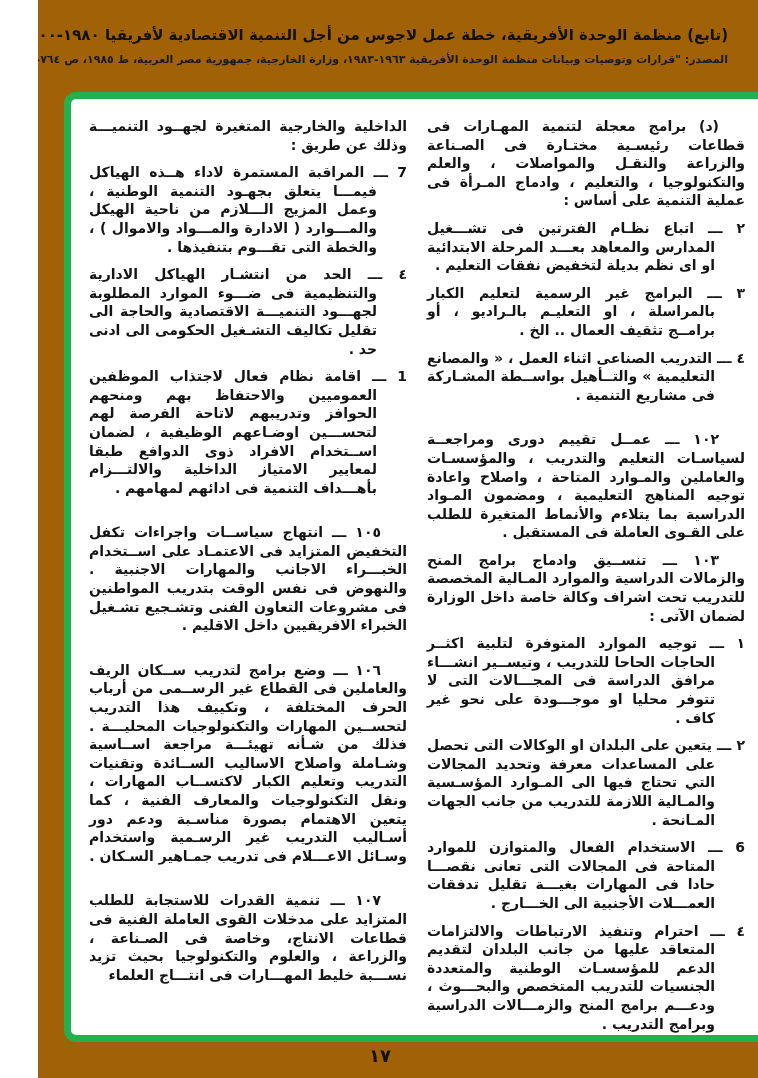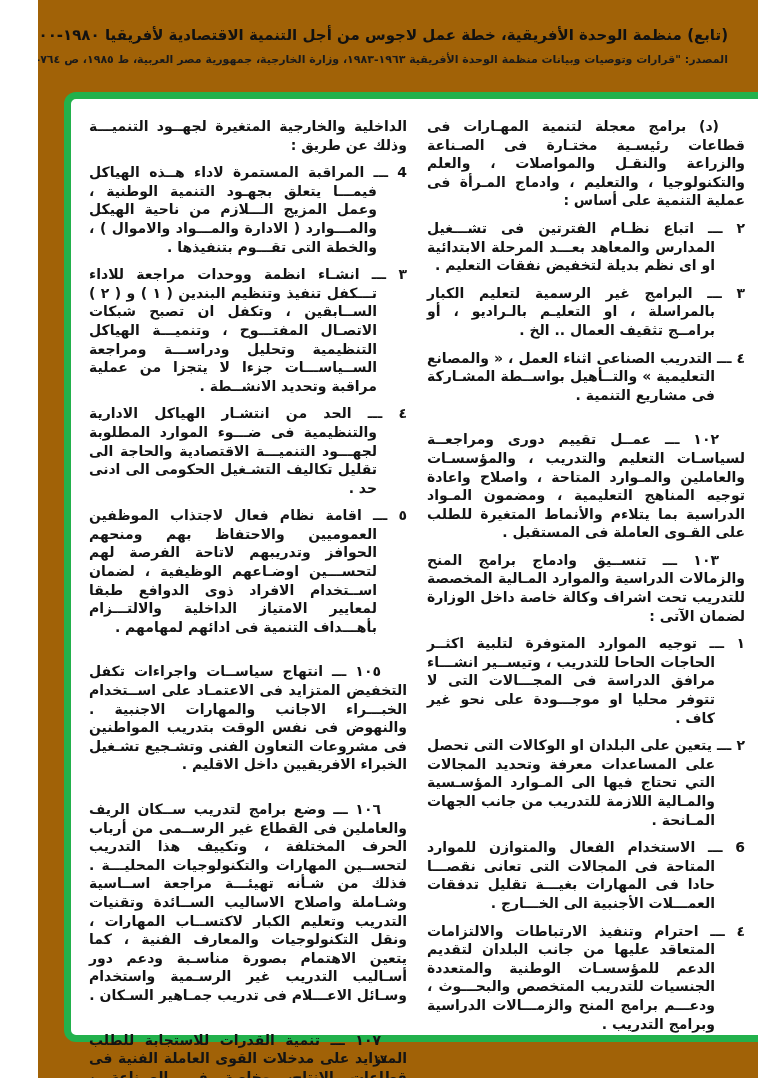--- a/index.html
+++ b/index.html
@@ -67,21 +67,21 @@
     padding-right: 30px;
     text-indent: -30px;
   }
   .gap-before { margin-top: 26px; }
   .page-number {
     position: absolute;
     bottom: 12px;
     left: 0;
     right: 36px;
     text-align: center;
-    font-size: 12px;
+    font-size: 18px;
     font-weight: bold;
     color: #111;
   }
 </style>
 </head>
 <body>
 
 <div class="page">
 
   <div class="header">
@@ -100,24 +100,23 @@
         <p class="para-indent gap-before">١٠٢ ـــ عمــل تقييم دورى ومراجعــة لسياسـات التعليم والتدريب ، والمؤسسـات والعاملين والمـوارد المتاحة ، واصلاح واعادة توجيه المناهج التعليمية ، ومضمون المـواد الدراسية بما يتلاءم والأنماط المتغيرة للطلب على القـوى العاملة فى المستقبل .</p>
         <p class="para-indent">١٠٣ ـــ تنســيق وادماج برامج المنح والزمالات الدراسية والموارد المـالية المخصصة للتدريب تحت اشراف وكالة خاصة داخل الوزارة لضمان الآتى :</p>
         <p class="list-item">١ ـــ توجيه الموارد المتوفرة لتلبية اكثــر الحاجات الحاحا للتدريب ، وتيســير انشـــاء مرافق الدراسة فى المجـــالات التى لا تتوفر محليا او موجـــودة على نحو غير كاف .</p>
         <p class="list-item">٢ ـــ يتعين على البلدان او الوكالات التى تحصل على المساعدات معرفة وتحديد المجالات التي تحتاج فيها الى المـوارد المؤسـسية والمـالية اللازمة للتدريب من جانب الجهات المـانحة .</p>
         <p class="list-item">6 ـــ الاستخدام الفعال والمتوازن للموارد المتاحة فى المجالات التى تعانى نقصـــا حادا فى المهارات بغيـــة تقليل تدفقات العمـــلات الأجنبية الى الخـــارج .</p>
         <p class="list-item">٤ ـــ احترام وتنفيذ الارتباطات والالتزامات المتعاقد عليها من جانب البلدان لتقديم الدعم للمؤسسـات الوطنية والمتعددة الجنسيات للتدريب المتخصص والبحـــوث ، ودعـــم برامج المنح والزمـــالات الدراسية وبرامج التدريب .</p>
       </div>
 
       <div class="col">
         <p>الداخلية والخارجية المتغيرة لجهــود التنميـــة وذلك عن طريق :</p>
-        <p class="list-item">4 ـــ المراقبة المستمرة لاداء هــذه الهياكل فيمـــا يتعلق بجهـود التنمية الوطنية ، وعمل المزيج الـــلازم من ناحية الهيكل والمـــوارد ( الادارة والمـــواد والاموال ) ، والخطة التى تقـــوم بتنفيذها .</p>
-        <p class="list-item">٣ ـــ انشـاء انظمة ووحدات مراجعة للاداء تـــكفل تنفيذ وتنظيم البندين ( ١ ) و ( ٢ ) الســابقين ، وتكفل ان تصبح شبكات الاتصـال المفتـــوح ، وتنميـــة الهياكل التنظيمية وتحليل ودراســـة ومراجعة الســياســـات جزءا لا يتجزا من عملية مراقبة وتحديد الانشــطة .</p>
+        <p class="list-item">7 ـــ المراقبة المستمرة لاداء هــذه الهياكل فيمـــا يتعلق بجهـود التنمية الوطنية ، وعمل المزيج الـــلازم من ناحية الهيكل والمـــوارد ( الادارة والمـــواد والاموال ) ، والخطة التى تقـــوم بتنفيذها .</p>
         <p class="list-item">٤ ـــ الحد من انتشـار الهياكل الادارية والتنظيمية فى ضـــوء الموارد المطلوبة لجهـــود التنميـــة الاقتصادية والحاجة الى تقليل تكاليف التشـغيل الحكومى الى ادنى حد .</p>
-        <p class="list-item">٥ ـــ اقامة نظام فعال لاجتذاب الموظفين العموميين والاحتفاظ بهم ومنحهم الحوافز وتدريبهم لاتاحة الفرصة لهم لتحســـين اوضـاعهم الوظيفية ، لضمان اســتخدام الافراد ذوى الدوافع طبقا لمعايير الامتياز الداخلية والالتـــزام بأهـــداف التنمية فى ادائهم لمهامهم .</p>
+        <p class="list-item">1 ـــ اقامة نظام فعال لاجتذاب الموظفين العموميين والاحتفاظ بهم ومنحهم الحوافز وتدريبهم لاتاحة الفرصة لهم لتحســـين اوضـاعهم الوظيفية ، لضمان اســتخدام الافراد ذوى الدوافع طبقا لمعايير الامتياز الداخلية والالتـــزام بأهـــداف التنمية فى ادائهم لمهامهم .</p>
         <p class="para-indent gap-before">١٠٥ ـــ انتهاج سياســات واجراءات تكفل التخفيض المتزايد فى الاعتمـاد على اســتخدام الخبـــراء الاجانب والمهارات الاجنبية . والنهوض فى نفس الوقت بتدريب المواطنين فى مشروعات التعاون الفنى وتشـجيع تشـغيل الخبراء الافريقيين داخل الاقليم .</p>
         <p class="para-indent gap-before">١٠٦ ـــ وضع برامج لتدريب ســكان الريف والعاملين فى القطاع غير الرســمى من أرباب الحرف المختلفة ، وتكييف هذا التدريب لتحســين المهارات والتكنولوجيات المحليـــة . فذلك من شـأنه تهيئـــة مراجعة اســاسية وشـاملة واصلاح الاساليب الســائدة وتقنيات التدريب وتعليم الكبار لاكتســاب المهارات ، ونقل التكنولوجيات والمعارف الفنية ، كما يتعين الاهتمام بصورة مناسـبة ودعم دور أسـاليب التدريب غير الرسـمية واستخدام وسـائل الاعـــلام فى تدريب جمـاهير السـكان .</p>
         <p class="para-indent gap-before">١٠٧ ـــ تنمية القدرات للاستجابة للطلب المتزايد على مدخلات القوى العاملة الفنية فى قطاعات الانتاج، وخاصة فى الصـناعة ، والزراعة ، والعلوم والتكنولوجيا بحيث تزيد نســـبة خليط المهـــارات فى انتـــاج العلماء</p>
       </div>
 
     </div>
   </div>
 
   <div class="page-number">١٧</div>
 

